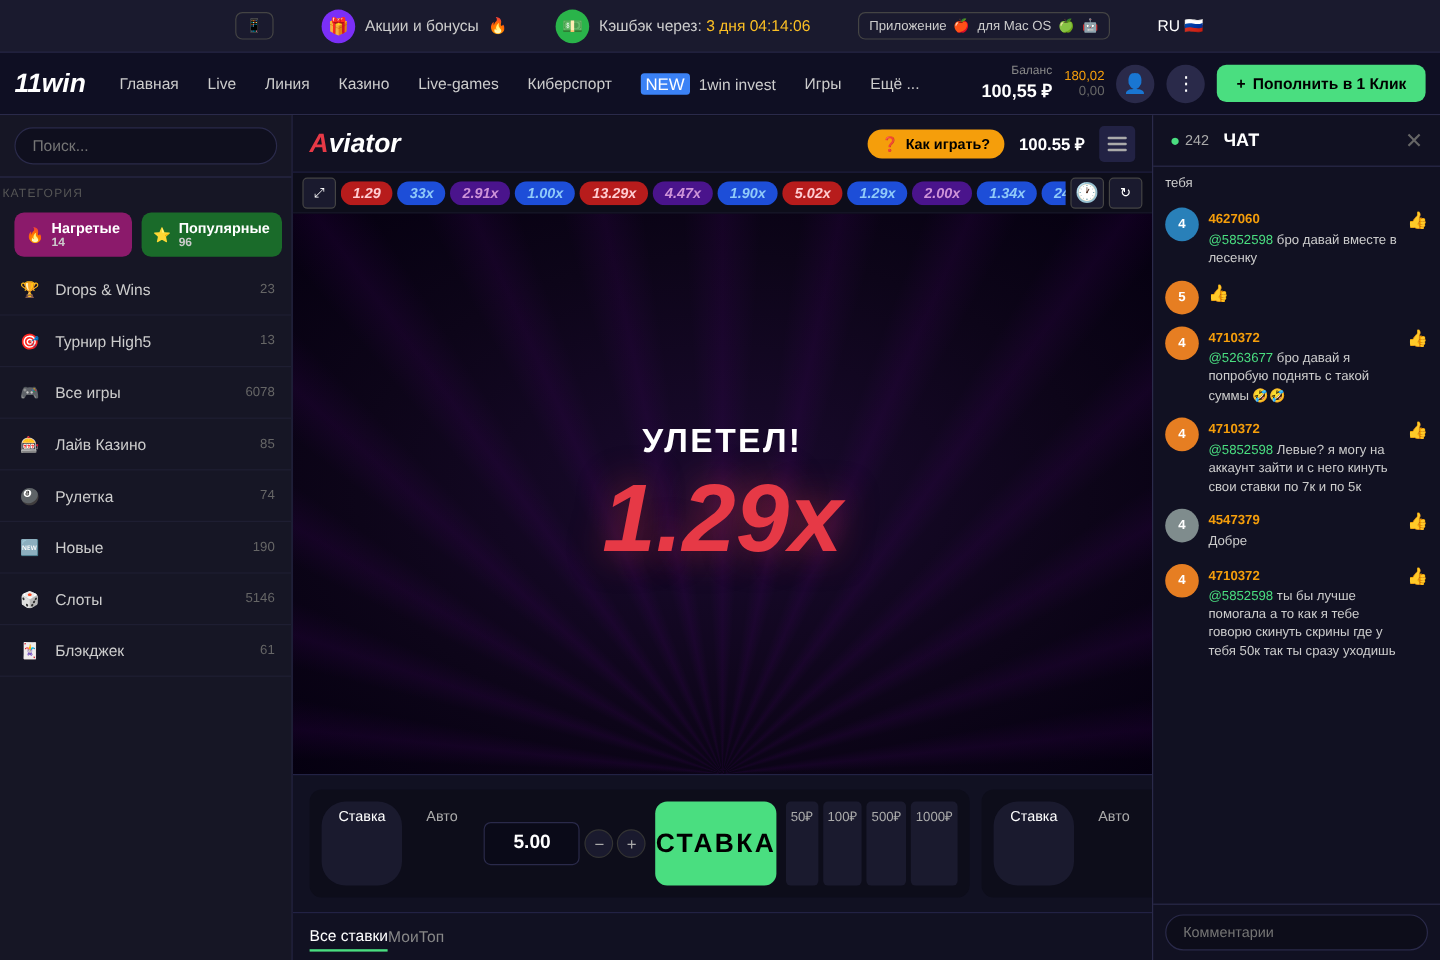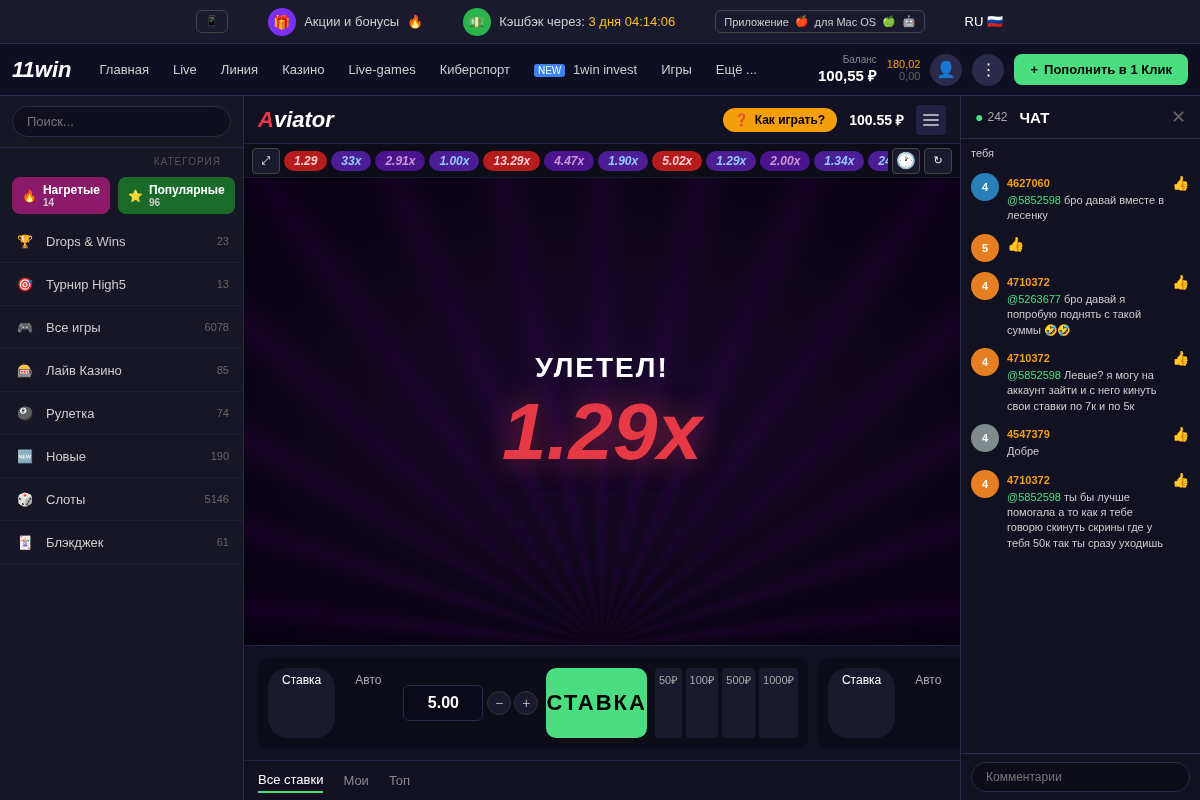--- a/index.html
+++ b/index.html
@@ -65,21 +65,21 @@
     .nav-item {
       padding: 6px 12px;
       font-size: 13px;
       color: #ccc;
       cursor: pointer;
       white-space: nowrap;
     }
     .nav-new-badge {
       background: #3b82f6;
       color: #fff;
-      font-size: 10px;
+      font-size: 14px;
       padding: 1px 4px;
       border-radius: 3px;
       margin-right: 4px;
     }
     .nav-right {
       margin-left: auto;
       display: flex;
       align-items: center;
       gap: 10px;
     }
@@ -129,26 +129,25 @@
       width: 100%;
       background: #0f0f1e;
       border: 1px solid #2a2a4a;
       border-radius: 20px;
       padding: 7px 14px;
       color: #aaa;
       font-size: 13px;
       outline: none;
     }
     .cat-label {
-      padding: 8px 22px 4px;
+      padding: 8px 2px 4px;
       font-size: 10px;
       color: #555;
       letter-spacing: 1px;
       text-transform: uppercase;
-      text-align: right;
     }
     .hot-popular-row {
       display: flex;
       gap: 8px;
       padding: 6px 12px;
     }
     .hot-btn {
       display: flex; align-items: center; gap: 6px;
       background: #8b1a6b;
       border-radius: 8px;
@@ -254,21 +253,21 @@
       border-bottom: 1px solid #1a1a2e;
     }
     .mult-badge {
       padding: 3px 10px;
       border-radius: 20px;
       font-size: 12px;
       font-weight: bold;
       white-space: nowrap;
       cursor: pointer;
     }
-    .mult-blue { background: #4c1d95; color: #90caf9; }
+    .mult-blue { background: #1d4ed8; color: #90caf9; }
     .mult-purple { background: #4a148c; color: #ce93d8; }
     .mult-red { background: #b71c1c; color: #ffcdd2; }
     .mult-expand { background: #1a1a2e; border: 1px solid #444; width: 28px; height: 26px; border-radius: 4px; display: flex; align-items: center; justify-content: center; cursor: pointer; font-size: 11px; }
     .mult-history-btn { background: #1a1a2e; border: 1px solid #444; width: 28px; height: 26px; border-radius: 4px; display: flex; align-items: center; justify-content: center; cursor: pointer; margin-left: auto; }
 
     
     .game-canvas {
       flex: 1;
       background: radial-gradient(ellipse at center, #1a0a2e 0%, #0d0519 60%, #050010 100%);
       display: flex;
@@ -413,21 +412,20 @@
       margin-top: 4px;
     }
 
     
     .bottom-tabs {
       background: #111122;
       height: 40px;
       display: flex;
       align-items: center;
       padding: 0 14px;
-      gap: 20px;
       border-top: 1px solid #222244;
     }
     .bottom-tab {
       font-size: 13px;
       color: #888;
       cursor: pointer;
       padding: 4px 0;
     }
     .bottom-tab.active {
       color: #fff;

